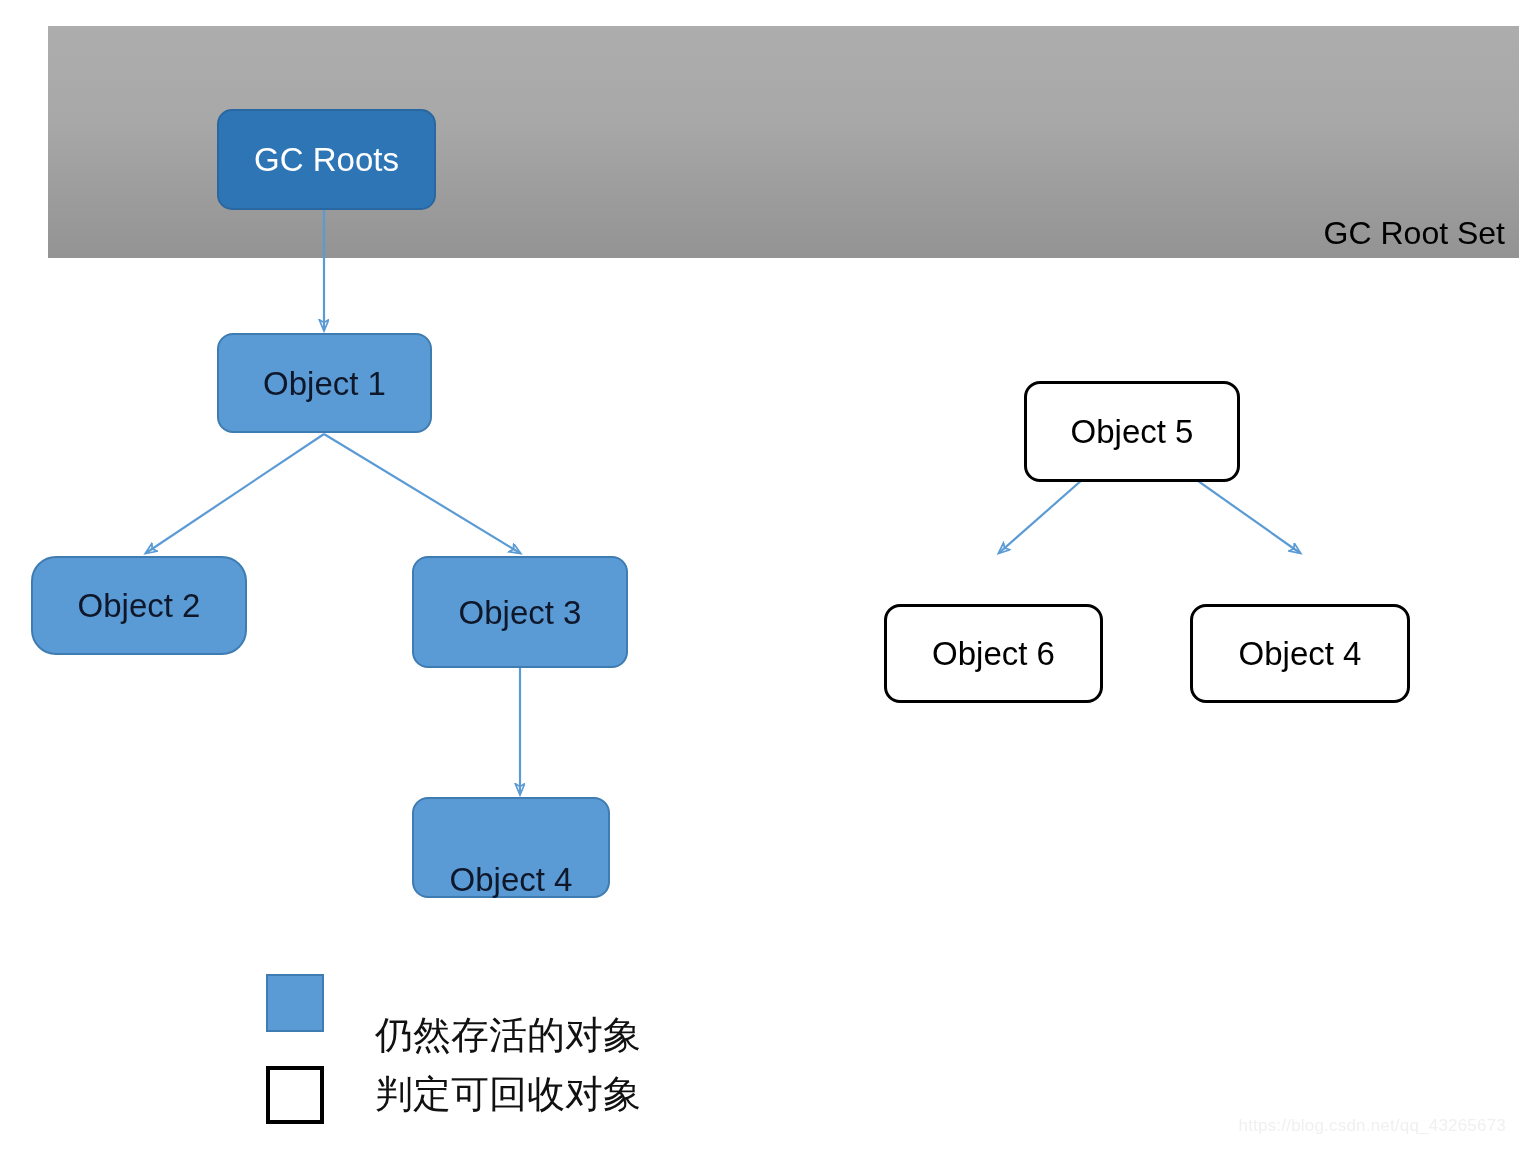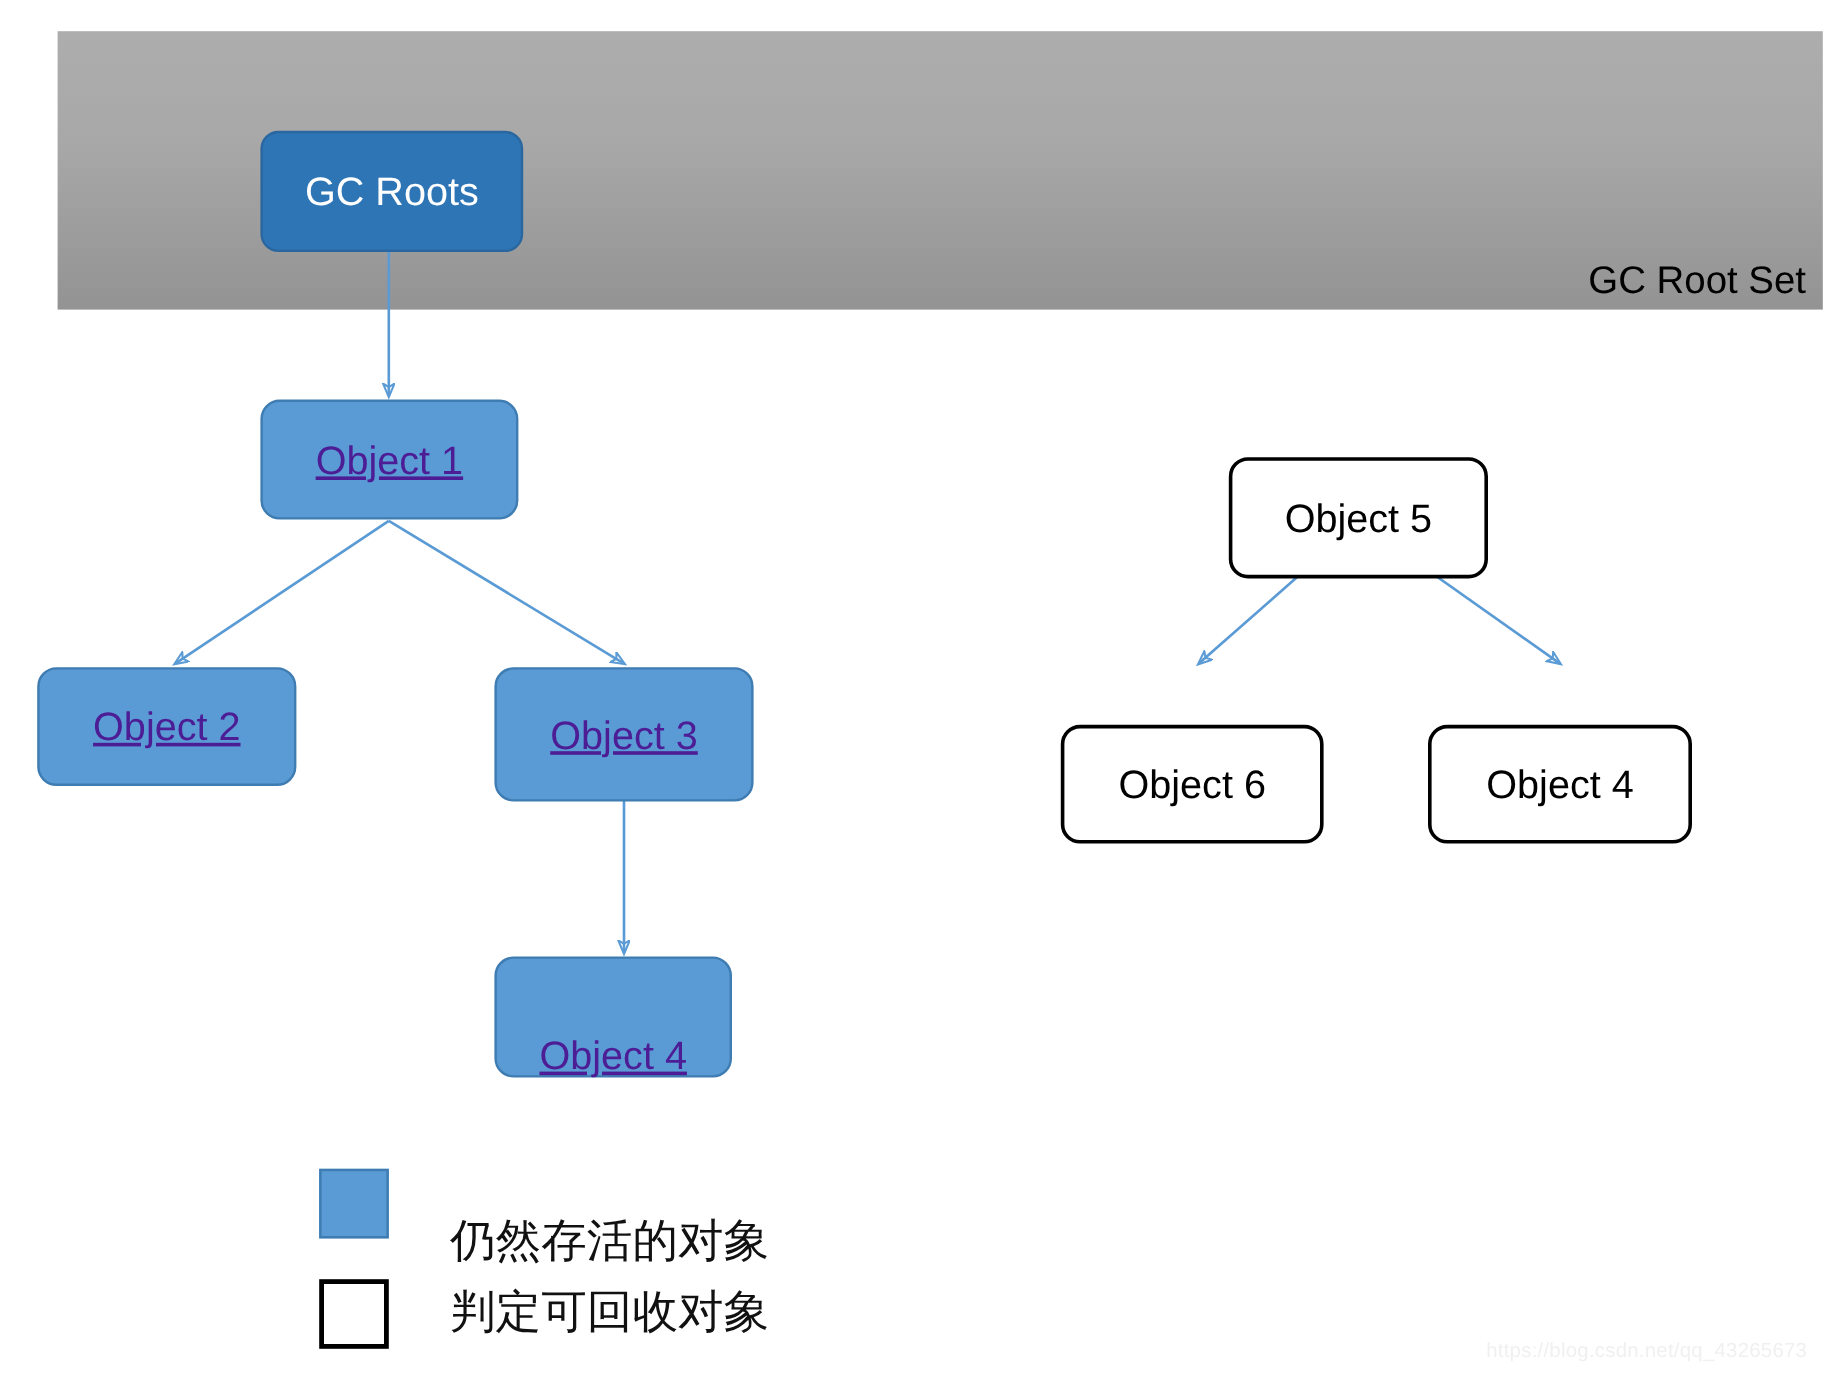--- a/index.html
+++ b/index.html
@@ -52,22 +52,21 @@
     display: flex;
     align-items: center;
     justify-content: center;
     font-size: 33px;
     line-height: 1;
     border-radius: 16px;
   }
   .node.alive {
     background: #5B9BD5;
     border: 2px solid #3E7CB1;
-    color: #4c1d95;
-    text-decoration: underline;
+    color: #0f172a;
   }
   .node.root {
     background: #2E75B6;
     border: 2px solid #2A67A0;
     color: #ffffff;
     border-radius: 15px;
   }
   .node.reclaim {
     background: #ffffff;
     border: 3px solid #000000;
@@ -136,21 +135,21 @@
       </g>
   </svg>
 
   <div id="nodes-group">
       <div class="node root" style="left: 217px; top: 109px; width: 219px; height: 101px;">
         <span>GC Roots</span>
       </div>
       <div class="node alive" style="left: 217px; top: 333px; width: 215px; height: 100px;">
         <span>Object 1</span>
       </div>
-      <div class="node alive" style="left: 31px; top: 556px; width: 216px; height: 99px;">
+      <div class="node alive" style="left: 31px; top: 556px; width: 216px; height: 99px; border-radius: 25px;">
         <span>Object 2</span>
       </div>
       <div class="node alive" style="left: 412px; top: 556px; width: 216px; height: 112px;">
         <span>Object 3</span>
       </div>
       <div class="node alive" style="left: 412px; top: 797px; width: 198px; height: 101px; align-items: flex-end;">
         <span>Object 4</span>
       </div>
       <div class="node reclaim" style="left: 1024px; top: 333px; width: 216px; height: 101px;">
         <span>Object 5</span>

